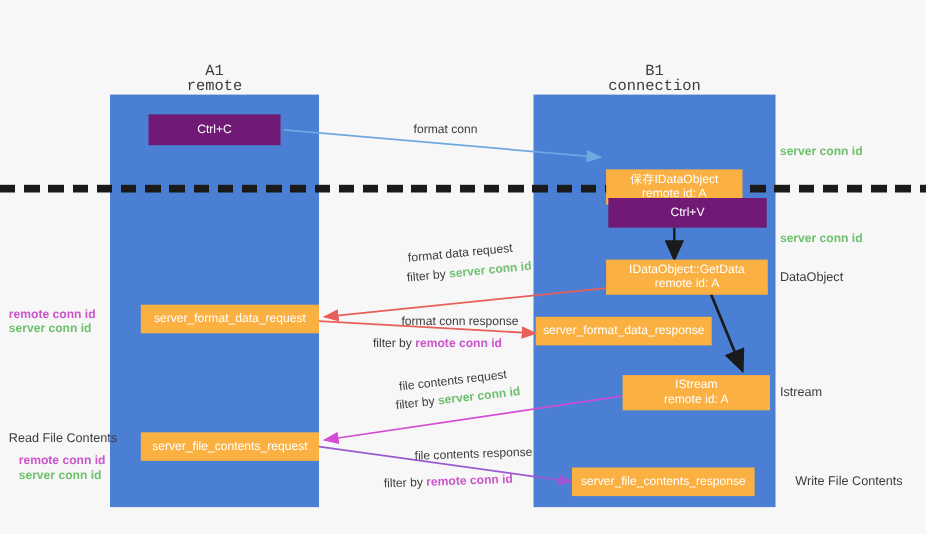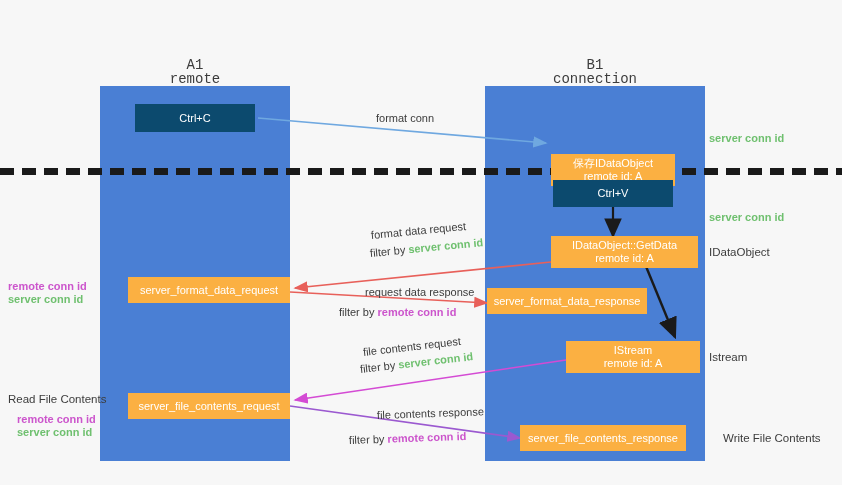--- a/index.html
+++ b/index.html
@@ -65,21 +65,21 @@
     display: flex;
     flex-direction: column;
     align-items: center;
     justify-content: center;
     color: #ffffff;
     font-size: 11px;
     line-height: 13px;
     text-align: center;
     white-space: pre-line;
   }
-  .box.green { background: #0c4a6e; }
+  .box.green { background: #701a75; }
   .box.orange { background: #fbb042; }
 
   
   .side-label {
     position: absolute;
     font-size: 11.5px;
     line-height: 14px;
     color: #3c3c3c;
     white-space: pre-line;
   }
@@ -167,61 +167,61 @@
     <line x1="290" y1="406" x2="520" y2="438" stroke="#9b59d0" stroke-width="1.6" marker-end="url(#ah-purple)"></line>
   </svg>
 
   <div class="divider"></div>
 
   <div class="box green" style="left:135px; top:104px; width:120px; height:28px;">Ctrl+C</div>
 
   <div class="box orange" style="left:551px; top:127px; width:124px; height:32px;margin-top:27px;">保存IDataObject
 remote id: A</div>
 
-  <div class="box green" style="left:553px; top:180px; width:120px; height:27px;">Ctrl+V</div>
+  <div class="box green" style="left:553px; top:180px; width:144px; height:27px;">Ctrl+V</div>
 
   <div class="box orange" style="left:551px; top:236px; width:147px; height:32px;">IDataObject::GetData
 remote id: A</div>
 
   <div class="box orange" style="left:487px; top:288px; width:160px; height:26px;">server_format_data_response</div>
 
   <div class="box orange" style="left:128px; top:277px; width:162px; height:26px;">server_format_data_request</div>
 
   <div class="box orange" style="left:566px; top:341px; width:134px; height:32px;">IStream
 remote id: A</div>
 
   <div class="box orange" style="left:128px; top:393px; width:162px; height:26px;">server_file_contents_request</div>
 
   <div class="box orange" style="left:520px; top:425px; width:166px; height:26px;">server_file_contents_response</div>
 
   <div class="conn-label conn-server" style="left:709px; top:131px;">server conn id</div>
 
   <div class="conn-label conn-server" style="left:709px; top:210px;">server conn id</div>
 
-  <div class="side-label" style="left:709px; top:245px;">IDataObject</div>
+  <div class="side-label" style="left:709px; top:245px;">DataObject</div>
 
   <div class="side-label" style="left:709px; top:350px;">Istream</div>
 
   <div class="side-label" style="left:723px; top:431px;">Write File Contents</div>
 
   <div class="conn-label conn-remote" style="left:8px; top:279px;">remote conn id</div>
   <div class="conn-label conn-server" style="left:8px; top:292px;">server conn id</div>
 
   <div class="side-label" style="left:8px; top:392px;">Read File Contents</div>
   <div class="conn-label conn-remote" style="left:17px; top:412px;">remote conn id</div>
   <div class="conn-label conn-server" style="left:17px; top:425px;">server conn id</div>
 
   <div class="edge-label" style="left:376px; top:111px;">format conn</div>
 
   <div class="edge-label" style="left:371px; top:228px; transform:rotate(-5.5deg); transform-origin:left center;">format data request</div>
   <div class="edge-label" style="left:370px; top:246px; transform:rotate(-5.5deg); transform-origin:left center;">
     <span>filter by </span><span class="hl-green">server conn id</span>
   </div>
 
-  <div class="edge-label" style="left:365px; top:285px;">request data response</div>
+  <div class="edge-label" style="left:365px; top:285px;">format conn response</div>
   <div class="edge-label" style="left:339px; top:305px;">
     <span>filter by </span><span class="hl-magenta">remote conn id</span>
   </div>
 
   <div class="edge-label" style="left:363px; top:345px; transform:rotate(-6.5deg); transform-origin:left center;">file contents request</div>
   <div class="edge-label" style="left:360px; top:362px; transform:rotate(-6.5deg); transform-origin:left center;">
     <span>filter by </span><span class="hl-green">server conn id</span>
   </div>
 
   <div class="edge-label" style="left:377px; top:408px; transform:rotate(-2deg); transform-origin:left center;">file contents response</div>

